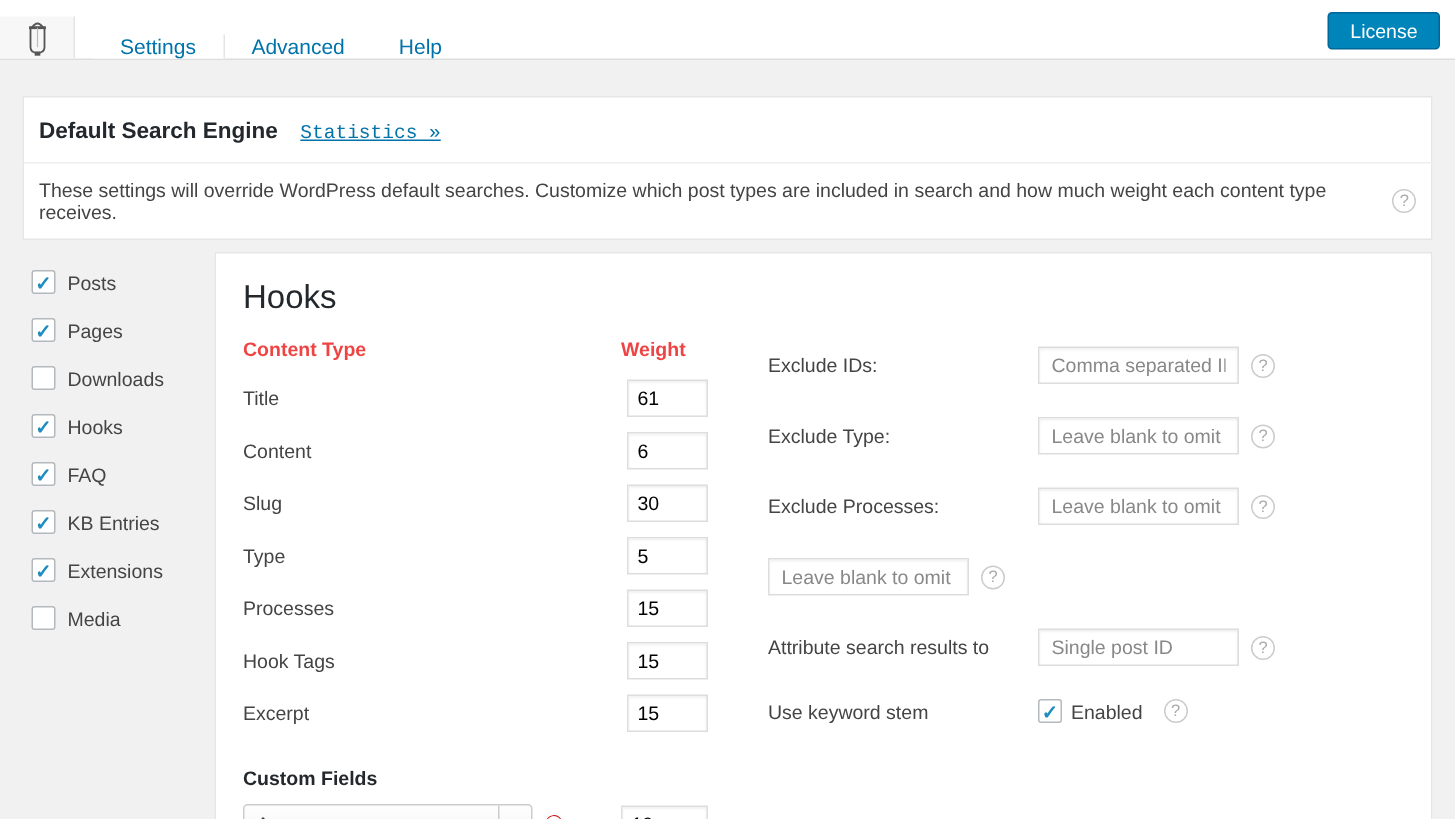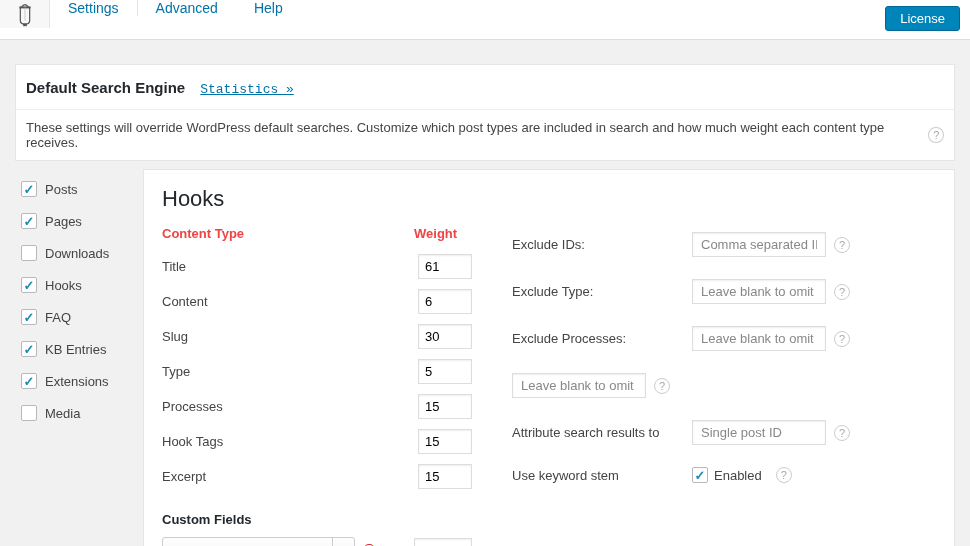--- a/index.html
+++ b/index.html
@@ -1,17 +1,17 @@
 <!DOCTYPE html>
 <html><head>
 <meta charset="utf-8">
 <style>
 * { box-sizing: border-box; margin: 0; padding: 0; }
 body { font-family: -apple-system, BlinkMacSystemFont, "Segoe UI", Helvetica, Arial, sans-serif; font-size: 13px; color: #444; background: #f1f1f1; width: 970px; }
-.topbar { background: #fff; border-bottom: 1px solid #ddd; display: flex; align-items: flex-start; height: 40px; }
+.topbar { background: #fff; border-bottom: 1px solid #ddd; display: flex; align-items: flex-end; height: 40px; gap: 12px; }
 .logo-box { width: 50px; display: flex; align-items: center; justify-content: center; border-right: 1px solid #e5e5e5; background: #f7f7f7; }
 .tabs { display: flex; }
 .tab { padding: 0 18px; display: flex; align-items: center; color: #0073aa; text-decoration: none; font-size: 14px; }
 .tab.active { background: #fff; border-right: 1px solid #e5e5e5; font-weight: 400; }
 .spacer { flex: 1; }
 .license-btn { margin: 6px 10px; padding: 4px 14px; background: #0085ba; color: #fff; border: 1px solid #006799; border-radius: 3px; font-size: 13px; cursor: pointer; }
 .page { padding: 0 15px 20px 15px; }
 .title-row { background: #fff; border: 1px solid #e5e5e5; border-bottom: none; padding: 14px 10px 12px 10px; margin-top: 24px; display: flex; align-items: baseline; gap: 15px; }
 .title-row h2 { font-size: 15px; font-weight: 600; color: #23282d; }
 .stats-link { color: #0073aa; text-decoration: underline; font-size: 13px; font-family: Liberation Mono, monospace; }

